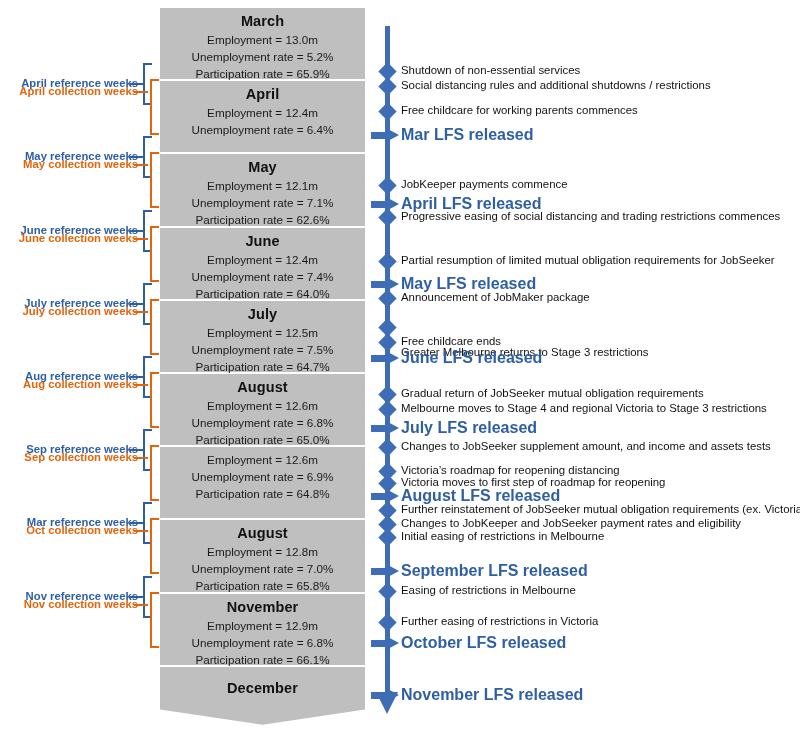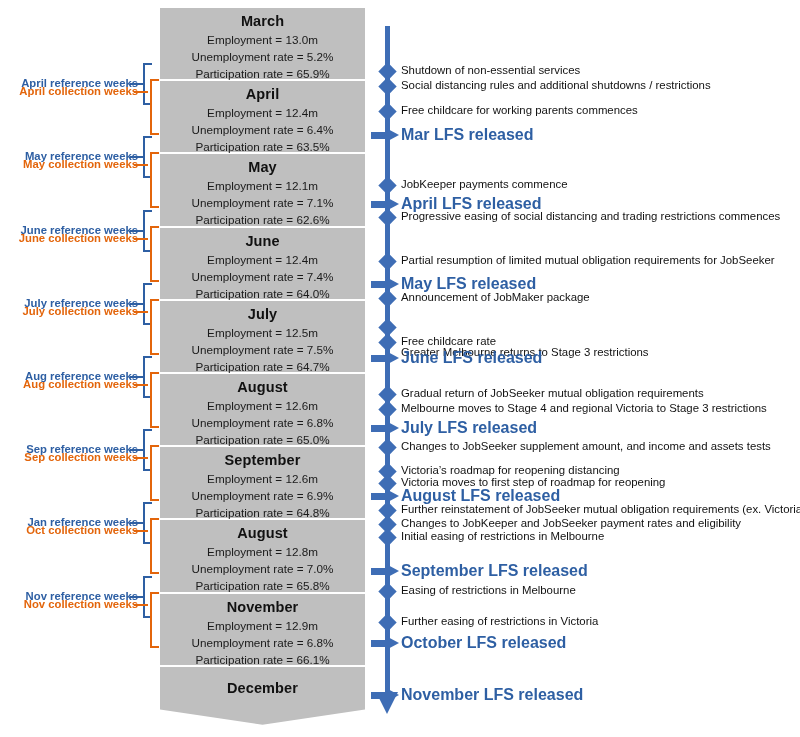--- a/index.html
+++ b/index.html
@@ -151,21 +151,20 @@
       <div class="month-box" style="height: 73.2px;">
         <div class="month-name">March</div>
         <div class="month-stat">Employment  = 13.0m</div>
         <div class="month-stat">Unemployment  rate = 5.2%</div>
         <div class="month-stat">Participation rate = 65.9%</div>
       </div>
       <div class="month-box" style="height: 73.2px;">
         <div class="month-name">April</div>
         <div class="month-stat">Employment  = 12.4m</div>
         <div class="month-stat">Unemployment  rate = 6.4%</div>
-        <div class="month-stat">Participation rate = 63.5%</div>
       </div>
       <div class="month-box" style="height: 73.2px;">
         <div class="month-name">May</div>
         <div class="month-stat">Employment  = 12.1m</div>
         <div class="month-stat">Unemployment  rate = 7.1%</div>
         <div class="month-stat">Participation rate = 62.6%</div>
       </div>
       <div class="month-box" style="height: 73.2px;">
         <div class="month-name">June</div>
         <div class="month-stat">Employment  = 12.4m</div>
@@ -178,21 +177,20 @@
         <div class="month-stat">Unemployment  rate = 7.5%</div>
         <div class="month-stat">Participation rate = 64.7%</div>
       </div>
       <div class="month-box" style="height: 73.2px;">
         <div class="month-name">August</div>
         <div class="month-stat">Employment  = 12.6m</div>
         <div class="month-stat">Unemployment  rate = 6.8%</div>
         <div class="month-stat">Participation rate = 65.0%</div>
       </div>
       <div class="month-box" style="height: 73.2px;">
-        <div class="month-name">September</div>
         <div class="month-stat">Employment  = 12.6m</div>
         <div class="month-stat">Unemployment  rate = 6.9%</div>
         <div class="month-stat">Participation rate = 64.8%</div>
       </div>
       <div class="month-box" style="height: 73.2px;">
         <div class="month-name">August</div>
         <div class="month-stat">Employment  = 12.8m</div>
         <div class="month-stat">Unemployment  rate = 7.0%</div>
         <div class="month-stat">Participation rate = 65.8%</div>
       </div>
@@ -239,21 +237,21 @@
       <div class="lead coll" style="left: 134px; top: 384px;"></div>
       <div class="blabel coll" style="top: 378px;">Aug collection  weeks</div>
       <div class="bracket" style="left: 143px; top: 429.2px; height: 42px;"></div>
       <div class="lead ref" style="left: 130px; top: 449.2px;"></div>
       <div class="blabel ref" style="top: 443.2px;">Sep reference weeks</div>
       <div class="bracket coll" style="left: 150px; top: 445.2px; height: 56px;"></div>
       <div class="lead coll" style="left: 134px; top: 457.2px;"></div>
       <div class="blabel coll" style="top: 451.2px;">Sep collection  weeks</div>
       <div class="bracket" style="left: 143px; top: 502.4px; height: 42px;"></div>
       <div class="lead ref" style="left: 130px; top: 522.4px;"></div>
-      <div class="blabel ref" style="top: 516.4px;">Jan reference weeks</div>
+      <div class="blabel ref" style="top: 516.4px;">Mar reference weeks</div>
       <div class="bracket coll" style="left: 150px; top: 518.4px; height: 56px;"></div>
       <div class="lead coll" style="left: 134px; top: 530.4px;"></div>
       <div class="blabel coll" style="top: 524.4px;">Oct collection  weeks</div>
       <div class="bracket" style="left: 143px; top: 575.6px; height: 42px;"></div>
       <div class="lead ref" style="left: 130px; top: 595.6px;"></div>
       <div class="blabel ref" style="top: 589.6px;">Nov reference weeks</div>
       <div class="bracket coll" style="left: 150px; top: 591.6px; height: 56px;"></div>
       <div class="lead coll" style="left: 134px; top: 603.6px;"></div>
       <div class="blabel coll" style="top: 597.6px;">Nov collection  weeks</div>
     </div>
@@ -287,21 +285,21 @@
         <div class="marker arrow-marker" style="top: 260.5px;">
           <span class="shaft"></span>
           <span class="head"></span>
         </div>
         <div class="evt release" style="top: 261px;">May LFS released</div>
         <div class="marker diamond" style="top: 275.5px;"></div>
         <div class="evt" style="top: 275px;">Announcement of JobMaker package</div>
         <div class="marker diamond" style="top: 304.5px;"></div>
         <div class="evt" style="top: 304px; margin-top: 26px;">Greater Melbourne returns to Stage 3 restrictions</div>
         <div class="marker diamond" style="top: 319.5px;"></div>
-        <div class="evt" style="top: 319px;">Free childcare rate</div>
+        <div class="evt" style="top: 319px;">Free childcare ends</div>
         <div class="marker arrow-marker" style="top: 334.5px;">
           <span class="shaft"></span>
           <span class="head"></span>
         </div>
         <div class="evt release" style="top: 335px;">June LFS released</div>
         <div class="marker diamond" style="top: 371.5px;"></div>
         <div class="evt" style="top: 371px;">Gradual return of JobSeeker mutual obligation requirements</div>
         <div class="marker diamond" style="top: 386.5px;"></div>
         <div class="evt" style="top: 386px;">Melbourne moves to Stage 4 and regional Victoria to Stage 3 restrictions</div>
         <div class="marker arrow-marker" style="top: 404.5px;">

